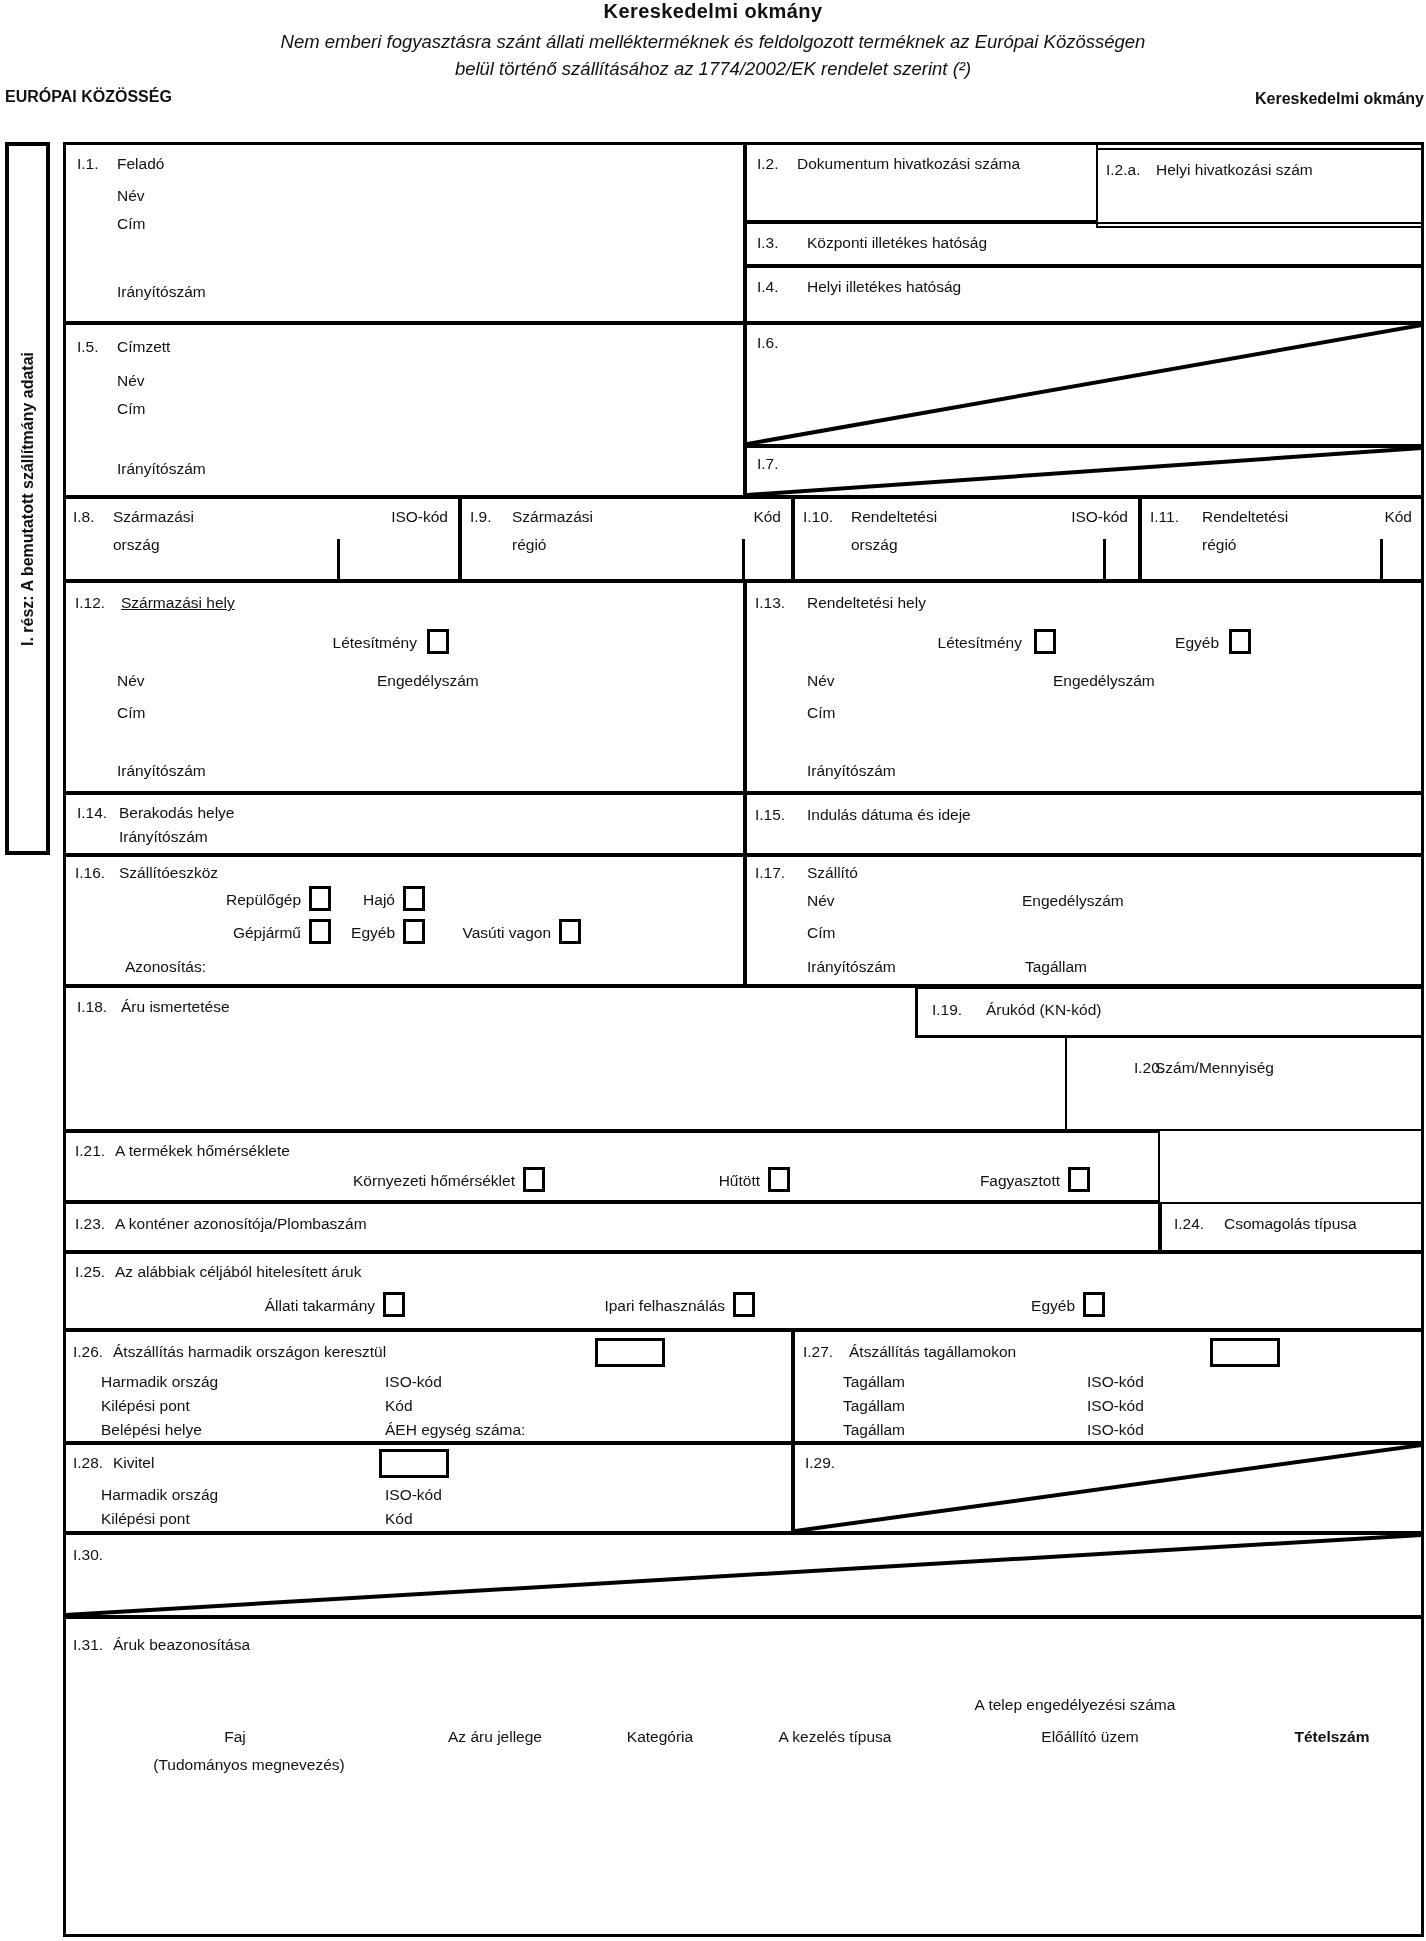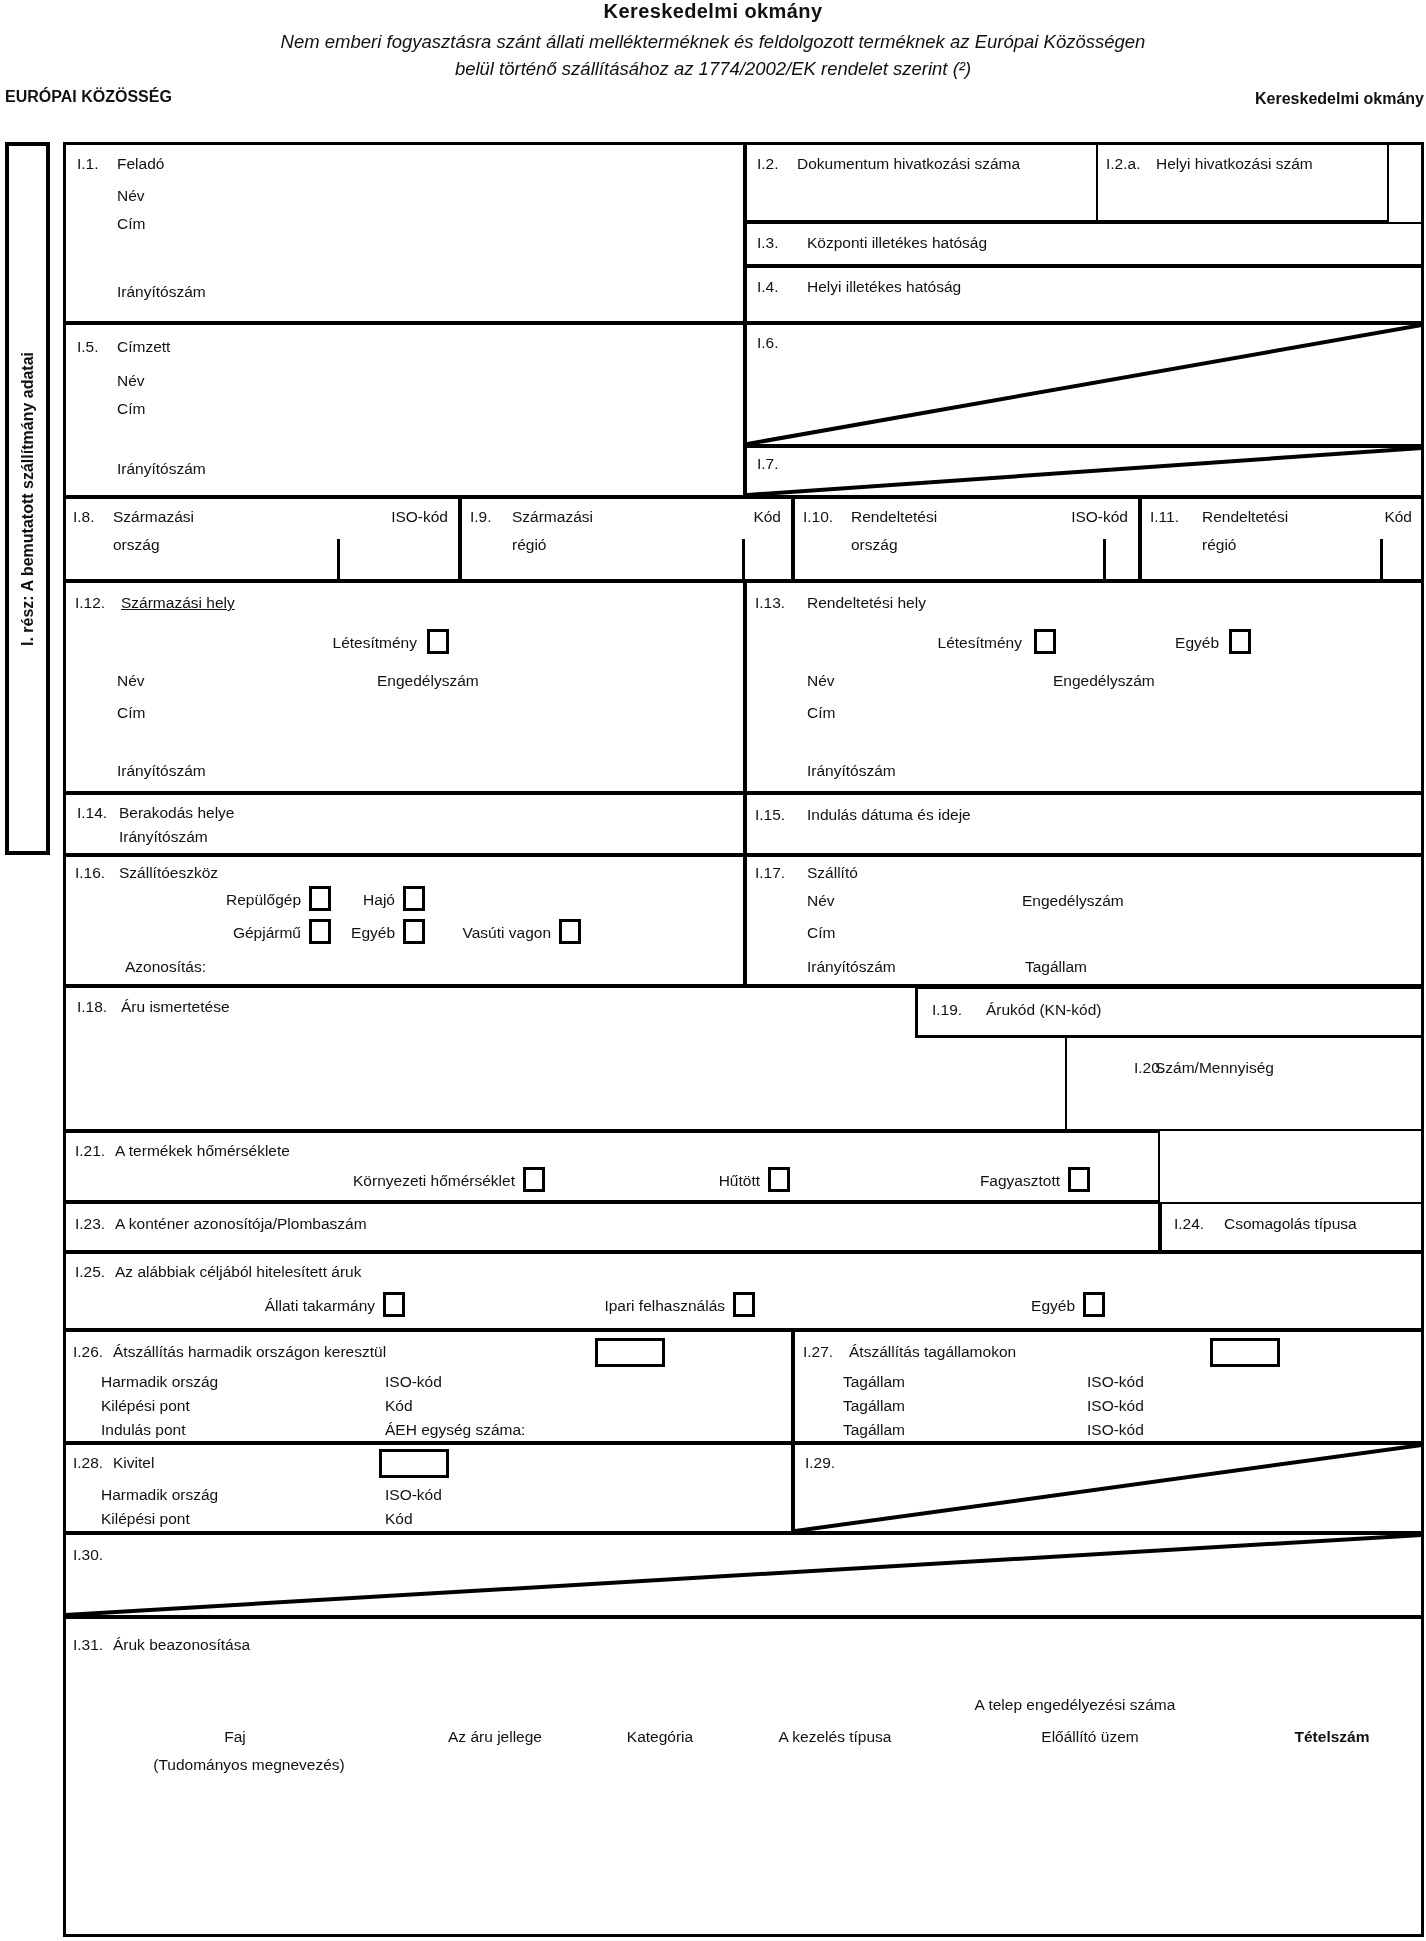--- a/index.html
+++ b/index.html
@@ -45,21 +45,21 @@
     <span class="t" style="left:52px;top:10px;">Feladó</span>
     <span class="t" style="left:52px;top:42px;">Név</span>
     <span class="t" style="left:52px;top:70px;">Cím</span>
     <span class="t" style="left:52px;top:138px;">Irányítószám</span>
   </div>
 
   <div class="c" style="left:745px;top:142px;width:353px;height:80px;">
     <span class="t" style="left:10px;top:10px;">I.2.</span>
     <div class="t tw" style="left:50px;top:10px;width:252px;text-align:justify;">Dokumentum hivatkozási száma</div>
   </div>
-  <div class="c" style="left:1096px;top:142px;width:293px;height:80px;">
+  <div class="c" style="left:1096px;top:148px;width:328px;height:80px;">
     <span class="t" style="left:8px;top:10px;">I.2.a.</span>
     <span class="t" style="left:58px;top:10px;">Helyi hivatkozási szám</span>
   </div>
 
   <div class="c" style="left:745px;top:222px;width:679px;height:44px;">
     <span class="t" style="left:10px;top:9px;">I.3.</span>
     <span class="t" style="left:60px;top:9px;">Központi illetékes hatóság</span>
   </div>
   <div class="c" style="left:745px;top:266px;width:679px;height:57px;">
     <span class="t" style="left:10px;top:9px;">I.4.</span>
@@ -221,21 +221,21 @@
   </div>
 
   <div class="c" style="left:63px;top:1330px;width:730px;height:113px;">
     <span class="t" style="left:8px;top:10px;">I.26.</span>
     <span class="t" style="left:48px;top:10px;">Átszállítás harmadik országon keresztül</span>
     <span class="cbw" style="left:530px;top:6px;"></span>
     <span class="t" style="left:36px;top:40px;">Harmadik ország</span>
     <span class="t" style="left:320px;top:40px;">ISO-kód</span>
     <span class="t" style="left:36px;top:64px;">Kilépési pont</span>
     <span class="t" style="left:320px;top:64px;">Kód</span>
-    <span class="t" style="left:36px;top:88px;">Indulás pont</span>
+    <span class="t" style="left:36px;top:88px;">Belépési helye</span>
     <span class="t" style="left:320px;top:88px;">ÁEH egység száma:</span>
   </div>
   <div class="c" style="left:793px;top:1330px;width:631px;height:113px;">
     <span class="t" style="left:8px;top:10px;">I.27.</span>
     <span class="t" style="left:54px;top:10px;">Átszállítás tagállamokon</span>
     <span class="cbw" style="left:415px;top:6px;"></span>
     <span class="t" style="left:48px;top:40px;">Tagállam</span>
     <span class="t" style="left:292px;top:40px;">ISO-kód</span>
     <span class="t" style="left:48px;top:64px;">Tagállam</span>
     <span class="t" style="left:292px;top:64px;">ISO-kód</span>

